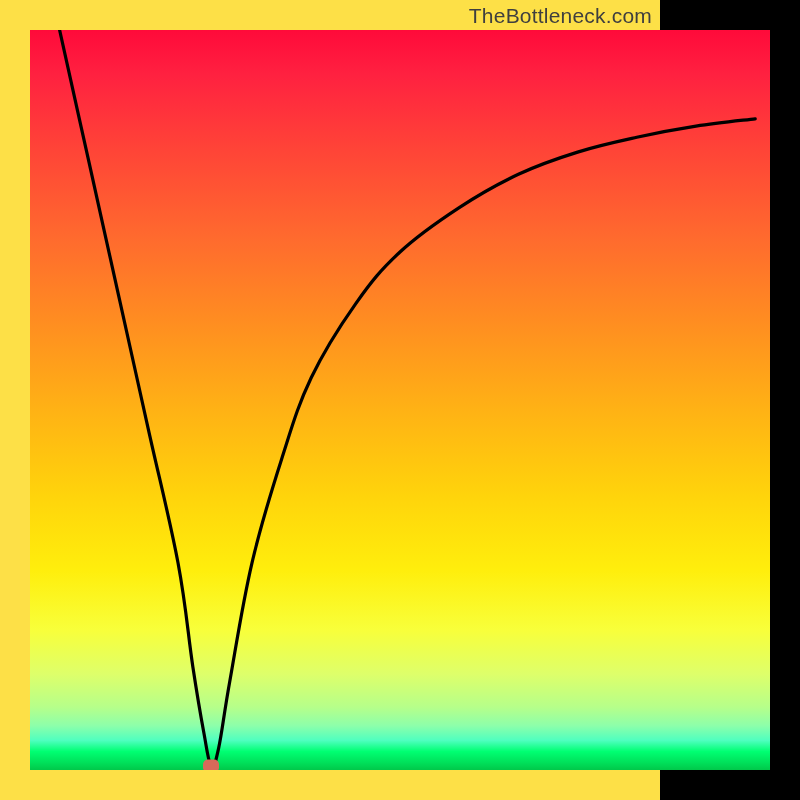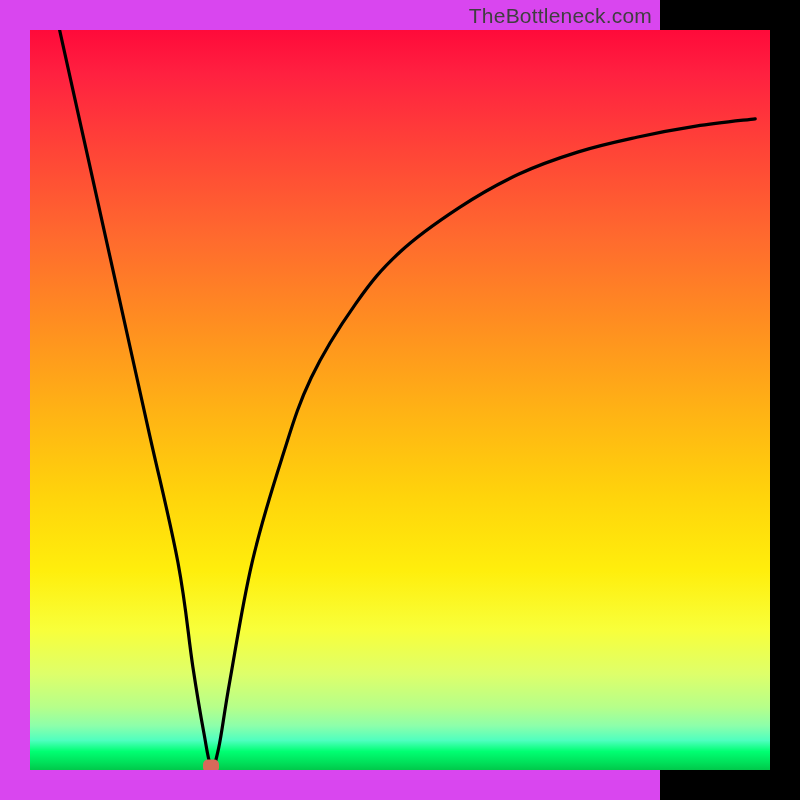--- a/index.html
+++ b/index.html
@@ -8,21 +8,21 @@
     width: 800px;
     height: 800px;
     overflow: hidden;
     background: #000;
     font-family: Arial, Helvetica, sans-serif;
   }
   .frame {
     position: relative;
     width: 660px;
     height: 800px;
-    background: #d946ef;
+    background: #fde047;
   }
   .plot-area {
     position: absolute;
     left: 30px;
     top: 30px;
     width: 740px;
     height: 740px;
     overflow: hidden;
   }
   .gradient-bg {

